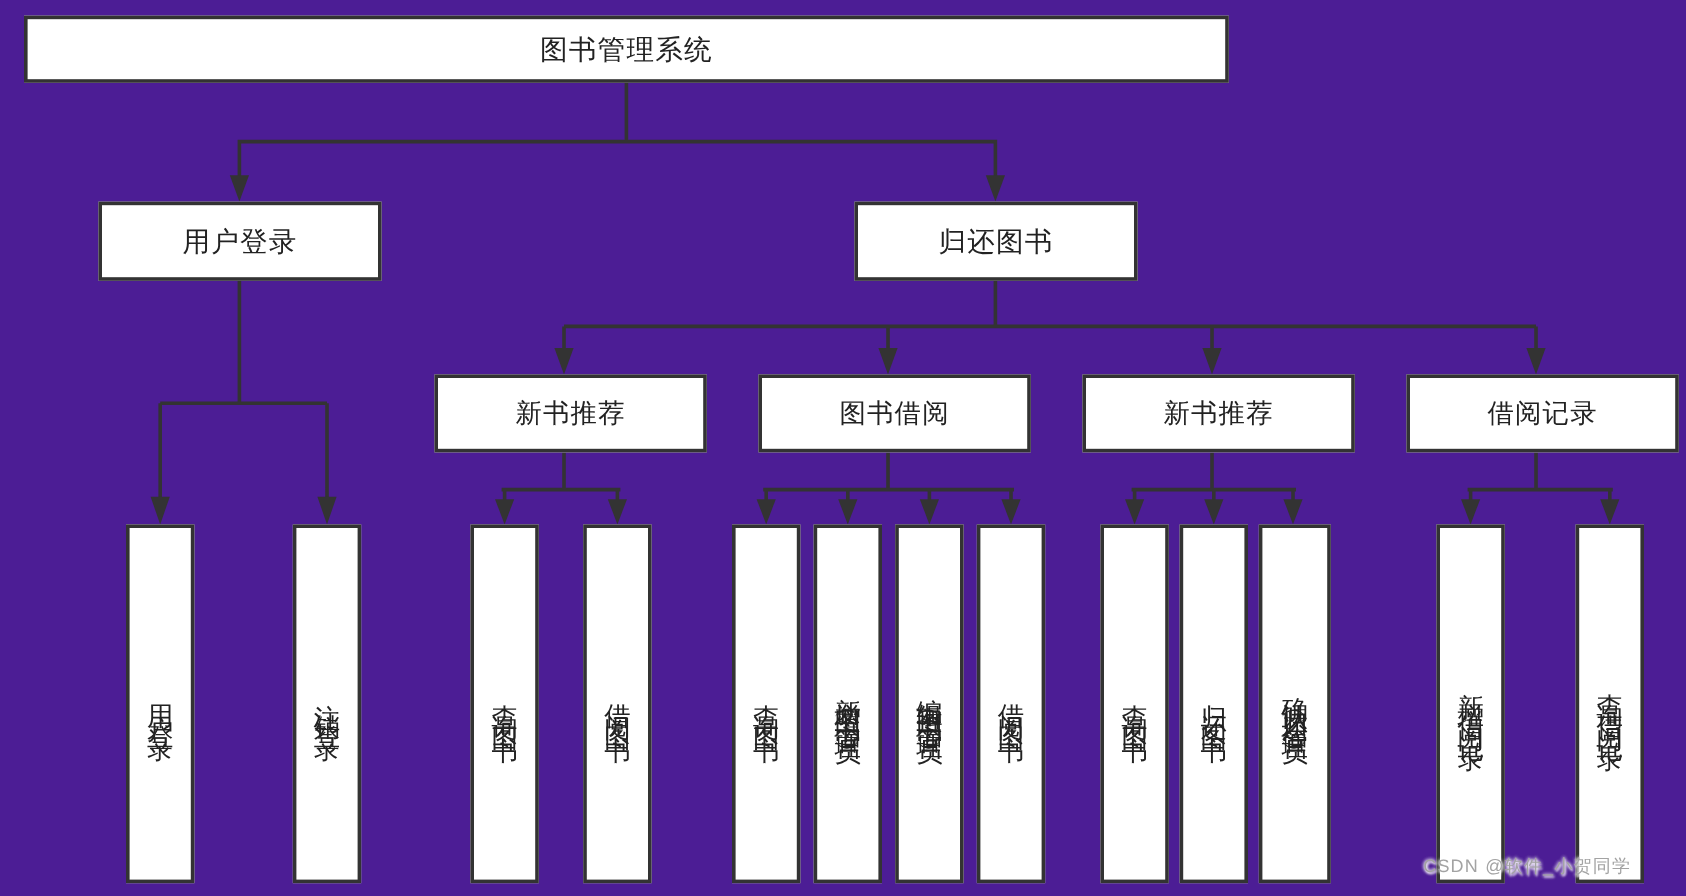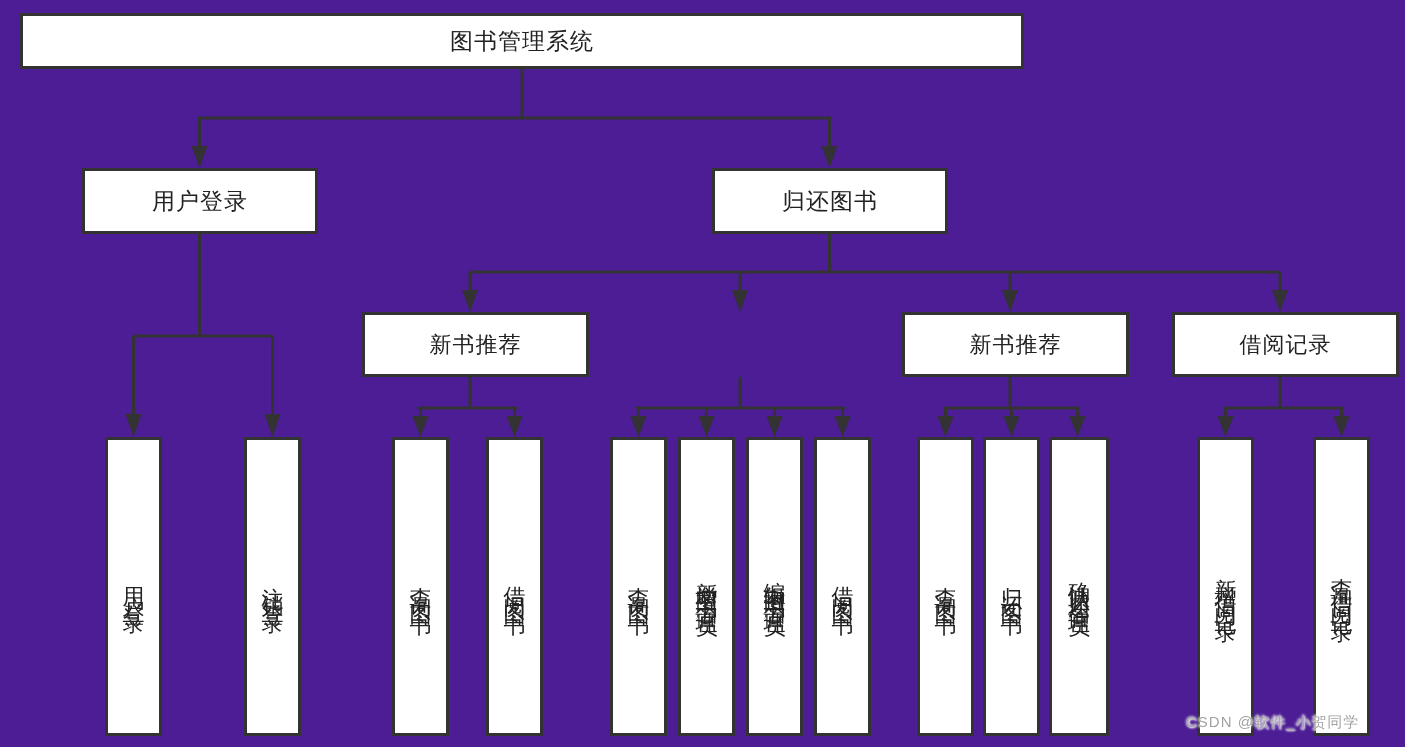--- a/index.html
+++ b/index.html
@@ -122,20 +122,23 @@
   <div class="node lvl1" style="left:82px">
     <span>用户登录</span>
   </div>
   <div class="node lvl1" style="left:712px">
     <span>归还图书</span>
   </div>
 
   <div class="node lvl2" style="left:362px">
     <span>新书推荐</span>
   </div>
+  <div class="node lvl2" style="left:632px">
+    <span>图书借阅</span>
+  </div>
   <div class="node lvl2" style="left:902px">
     <span>新书推荐</span>
   </div>
   <div class="node lvl2" style="left:1172px">
     <span>借阅记录</span>
   </div>
 
   <div class="leaf" style="left:105px">
     <span class="vtext" style="letter-spacing: 9px;">用户登录</span>
   </div>

